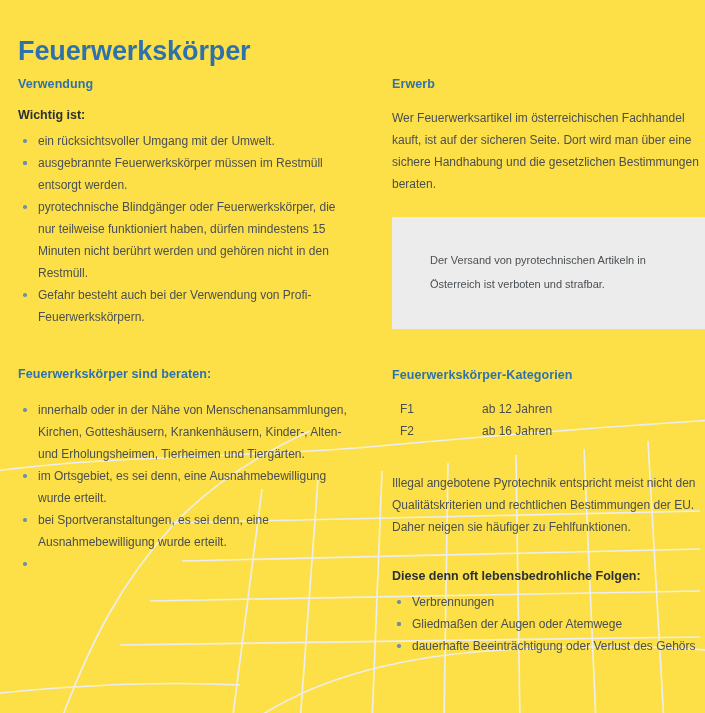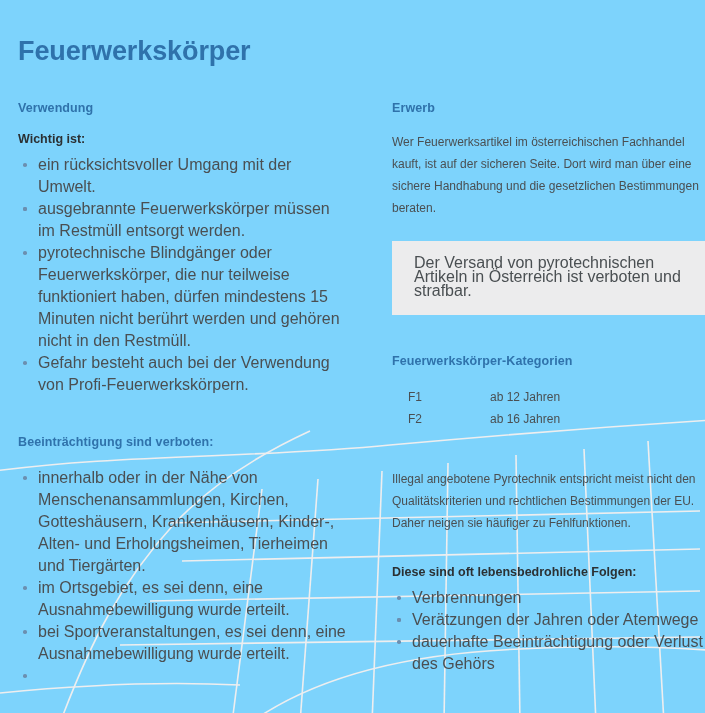--- a/index.html
+++ b/index.html
@@ -13,21 +13,21 @@
     font-family: "Liberation Sans", sans-serif;
     color: #3f4447;
     overflow: hidden;
     position: relative;
   }
 
   #page {
     position: relative;
     width: 705px;
     height: 713px;
-    background: #7dd3fc;
+    background: #fde047;
     overflow: hidden;
   }
 
   
   #watermark {
     position: absolute;
     left: 0;
     bottom: -10px;
     width: 705px;
     height: 330px;
@@ -47,21 +47,21 @@
     top: 16px;
     font-size: 27px;
     font-weight: bold;
     color: #2f72ab;
     letter-spacing: -0.1px;
     line-height: 34px;
   }
 
   .col {
     position: absolute;
-    top: 100px;
+    top: 76px;
   }
   .col-left  { left: 18px;  width: 330px; }
   .col-right { left: 392px; width: 313px; }
 
   .section-heading {
     font-size: 12.5px;
     font-weight: bold;
     color: #2f72ab;
     line-height: 17px;
     margin: 0 0 14px 0;
@@ -85,21 +85,21 @@
   }
 
   ul.bullets {
     list-style: none;
     margin: 0;
     padding: 0;
   }
   ul.bullets li {
     position: relative;
     padding-left: 20px;
-    font-size: 16px;
+    font-size: 12px;
     line-height: 22px;
     color: #4a4f52;
     margin: 0;
   }
   ul.bullets li .dot {
     position: absolute;
     left: 5px;
     top: 9px;
     width: 3.5px;
     height: 3.5px;
@@ -109,30 +109,30 @@
 
   
   .callout {
     background: #ececed;
     padding: 15px 22px 17px 22px;
     box-sizing: border-box;
     width: 313px;
     margin: 0;
   }
   .callout p {
-    margin: 0;
-    font-size: 16px;
-    line-height: 14px;
+    margin: 16px;
+    font-size: 11px;
+    line-height: 24px;
     color: #4a4f52;
   }
 
   
   table.cats {
     border-collapse: collapse;
-    margin: 16px;
+    margin: 8px;
   }
   table.cats td {
     font-size: 12px;
     line-height: 22px;
     color: #4a4f52;
     padding: 0;
     vertical-align: top;
   }
   table.cats td.k { width: 78px; padding-right: 4px; }
   .gap-md { height: 22px; }
@@ -191,21 +191,21 @@
           <span>pyrotechnische Blindgänger oder Feuerwerkskörper, die nur teilweise funktioniert haben, dürfen mindestens 15 Minuten nicht berührt werden und gehören nicht in den Restmüll.</span>
         </li>
         <li>
           <span class="dot"></span>
           <span>Gefahr besteht auch bei der Verwendung von Profi-Feuerwerkskörpern.</span>
         </li>
       </ul>
 
       <div class="gap-xl"></div>
 
-      <h2 class="section-heading tight">Beeinträchtigung sind verboten:</h2>
+      <h2 class="section-heading tight">Feuerwerkskörper sind beraten:</h2>
 
       <ul class="bullets">
         <li>
           <span class="dot"></span>
           <span>innerhalb oder in der Nähe von Menschenansammlungen, Kirchen, Gotteshäusern, Krankenhäusern, Kinder-, Alten- und Erholungsheimen, Tierheimen und Tiergärten.</span>
         </li>
         <li>
           <span class="dot"></span>
           <span>im Ortsgebiet, es sei denn, eine Ausnahmebewilligung wurde erteilt.</span>
         </li>
@@ -248,33 +248,33 @@
           </tr>
         </tbody>
       </table>
 
       <div class="gap-md"></div>
 
       <p class="body">Illegal angebotene Pyrotechnik entspricht meist nicht den Qualitätskriterien und rechtlichen Bestimmungen der EU. Daher neigen sie häufiger zu Fehlfunktionen.</p>
 
       <div class="gap-lg"></div>
 
-      <h3 class="sub-heading">Diese sind oft lebensbedrohliche Folgen:</h3>
+      <h3 class="sub-heading">Diese denn oft lebensbedrohliche Folgen:</h3>
 
       <ul class="bullets">
         <li>
           <span class="dot"></span>
           <span>Verbrennungen</span>
         </li>
         <li>
           <span class="dot"></span>
         </li>
         <li>
           <span class="dot"></span>
-          <span>Verätzungen der Jahren oder Atemwege</span>
+          <span>Gliedmaßen der Augen oder Atemwege</span>
         </li>
         <li>
           <span class="dot"></span>
           <span>dauerhafte Beeinträchtigung oder Verlust des Gehörs</span>
         </li>
       </ul>
 
     </div>
 
   </div>

